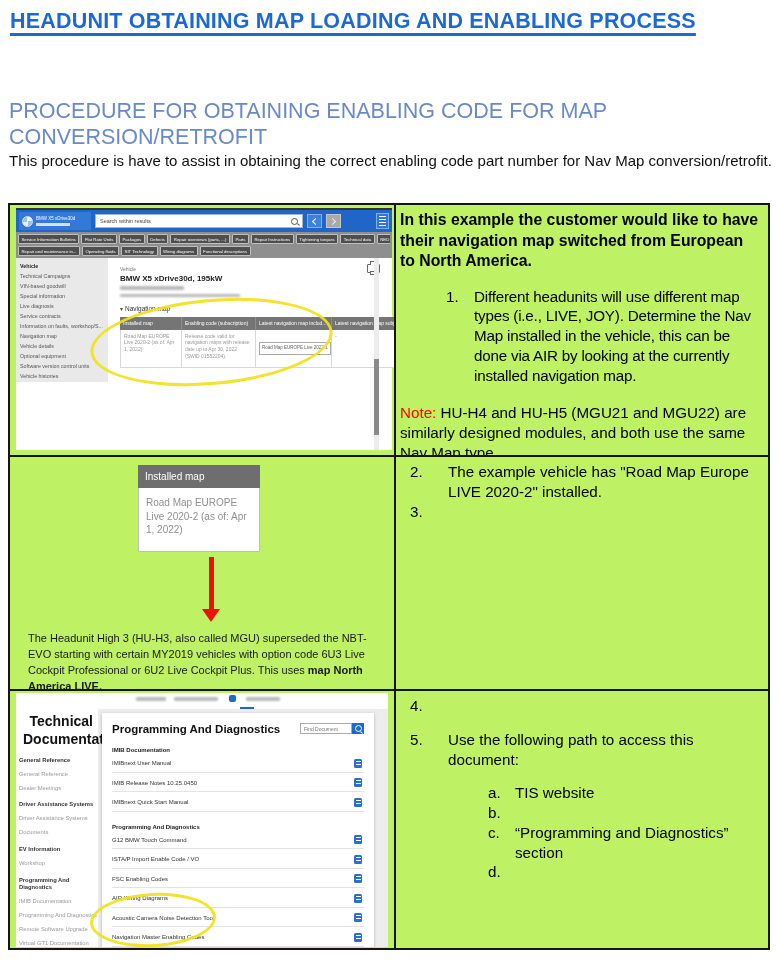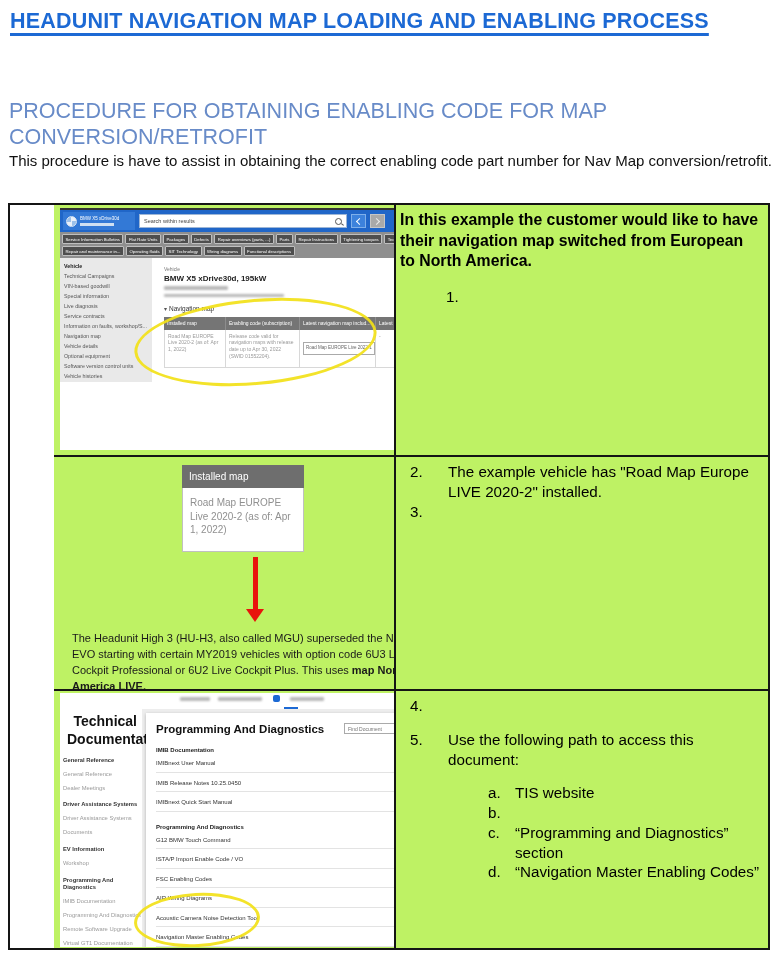--- a/index.html
+++ b/index.html
@@ -14,21 +14,21 @@
   .heading { position:absolute; left:9px; top:99px; width:772px; margin:0;
              font-size:21.5px; font-weight:400; color:#688bc8; line-height:1.2; }
   .intro { position:absolute; left:9px; top:150px; width:766px; margin:0;
            font-size:15px; line-height:1.4; color:#111; }
 
   
   .tbl { position:absolute; left:8px; top:203px; width:762px; height:747px;
          border:2px solid #151515; box-sizing:border-box;
          display:grid; grid-template-columns:386px 1fr; grid-template-rows:252px 234px 1fr; }
   .cell { position:relative; overflow:hidden; background:#bef264; }
-  .cl { border-right:2px solid #151515;margin-left:44px; }
+  .cl { border-right:2px solid #151515; }
   .rb { border-bottom:2px solid #151515; }
 
   
   .rtext { padding:5px 8px 0 4px; font-size:15.2px; line-height:1.3; box-sizing:border-box; }
   .rtext .b { font-weight:bold; margin:0 0 15px 0; font-size:15.8px; line-height:1.3; }
   .li { display:flex; }
   .li .num { flex:none; margin-left:10px; width:38px; }
   .li.deep .num { margin-left:46px; width:28px; }
   .li .txt { flex:1; }
   .li.deep .txt { letter-spacing:-0.2px; }
@@ -150,21 +150,21 @@
               border-bottom:1px solid #e3e3e3; padding:5.5px 0 4px; font-size:6px; color:#333; }
   .doc-icon { width:8px; height:9px; background:#2a6fd0; border-radius:1.5px;
               position:relative; flex:none; margin-right:2px; }
   .doc-icon::before { content:""; position:absolute; left:1.5px; right:1.5px; top:2px; bottom:2px;
               background:repeating-linear-gradient(#fff 0 1px, transparent 1px 2.8px); }
   .tis-ell { left:74px; top:200px; width:120px; height:48px; transform:rotate(-3deg); }
 </style>
 </head>
 <body>
 
-<h1 class="title">HEADUNIT NAVIGATION MAP LOADING AND ENABLING PROCESS</h1>
+<h1 class="title">HEADUNIT OBTAINING MAP LOADING AND ENABLING PROCESS</h1>
 <h2 class="heading">PROCEDURE FOR OBTAINING ENABLING CODE FOR MAP CONVERSION/RETROFIT</h2>
 <p class="intro">This procedure is have to assist in obtaining the correct enabling code part number for Nav Map conversion/retrofit.</p>
 
 <div class="tbl">
 
   <div class="cell cl rb">
     <div class="air">
       <div class="air-head">
         <div class="air-logo">
           <span class="roundel"></span>
@@ -244,21 +244,23 @@
           <div class="air-thumb"></div>
         </div>
       <div class="hl air-ell"></div>
     </div>
   </div>
 
   <div class="cell rb rtext">
     <p class="b">In this example the customer would like to have their navigation map switched from European to North America.</p>
     <div class="li deep">
       <span class="num">1.</span>
-    </div>
+      <span class="txt">Different headunits will use different map types (i.e., LIVE, JOY). Determine the Nav Map installed in the vehicle, this can be done via AIR by looking at the currently installed navigation map.</span>
+    </div>
+    <p class="note"><span class="red">Note:</span> <span>HU-H4 and HU-H5 (MGU21 and MGU22) are similarly designed modules, and both use the same Nav Map type.</span></p>
   </div>
 
   <div class="cell cl rb">
     <div class="card">
       <div class="card-h">Installed map</div>
       <div class="card-b">Road Map EUROPE Live 2020-2 (as of: Apr 1, 2022)</div>
     </div>
     <div class="arrow-shaft"></div>
     <div class="arrow-head"></div>
     <div class="hu-note"><span>The Headunit High 3 (HU-H3, also called MGU) superseded the NBT-EVO starting with certain MY2019 vehicles with option code 6U3 Live Cockpit Professional or 6U2 Live Cockpit Plus. This uses </span><b>map North America LIVE.</b></div>
@@ -368,16 +370,15 @@
     </div>
     <div class="li sub">
       <span class="num">b.</span>
     </div>
     <div class="li sub">
       <span class="num">c.</span>
       <span class="txt">“Programming and Diagnostics” section</span>
     </div>
     <div class="li sub">
       <span class="num">d.</span>
-      <span class="txt">“Navigation Master Enabling Codes”</span>
     </div>
   </div>
 </div>
 
 </body></html>

